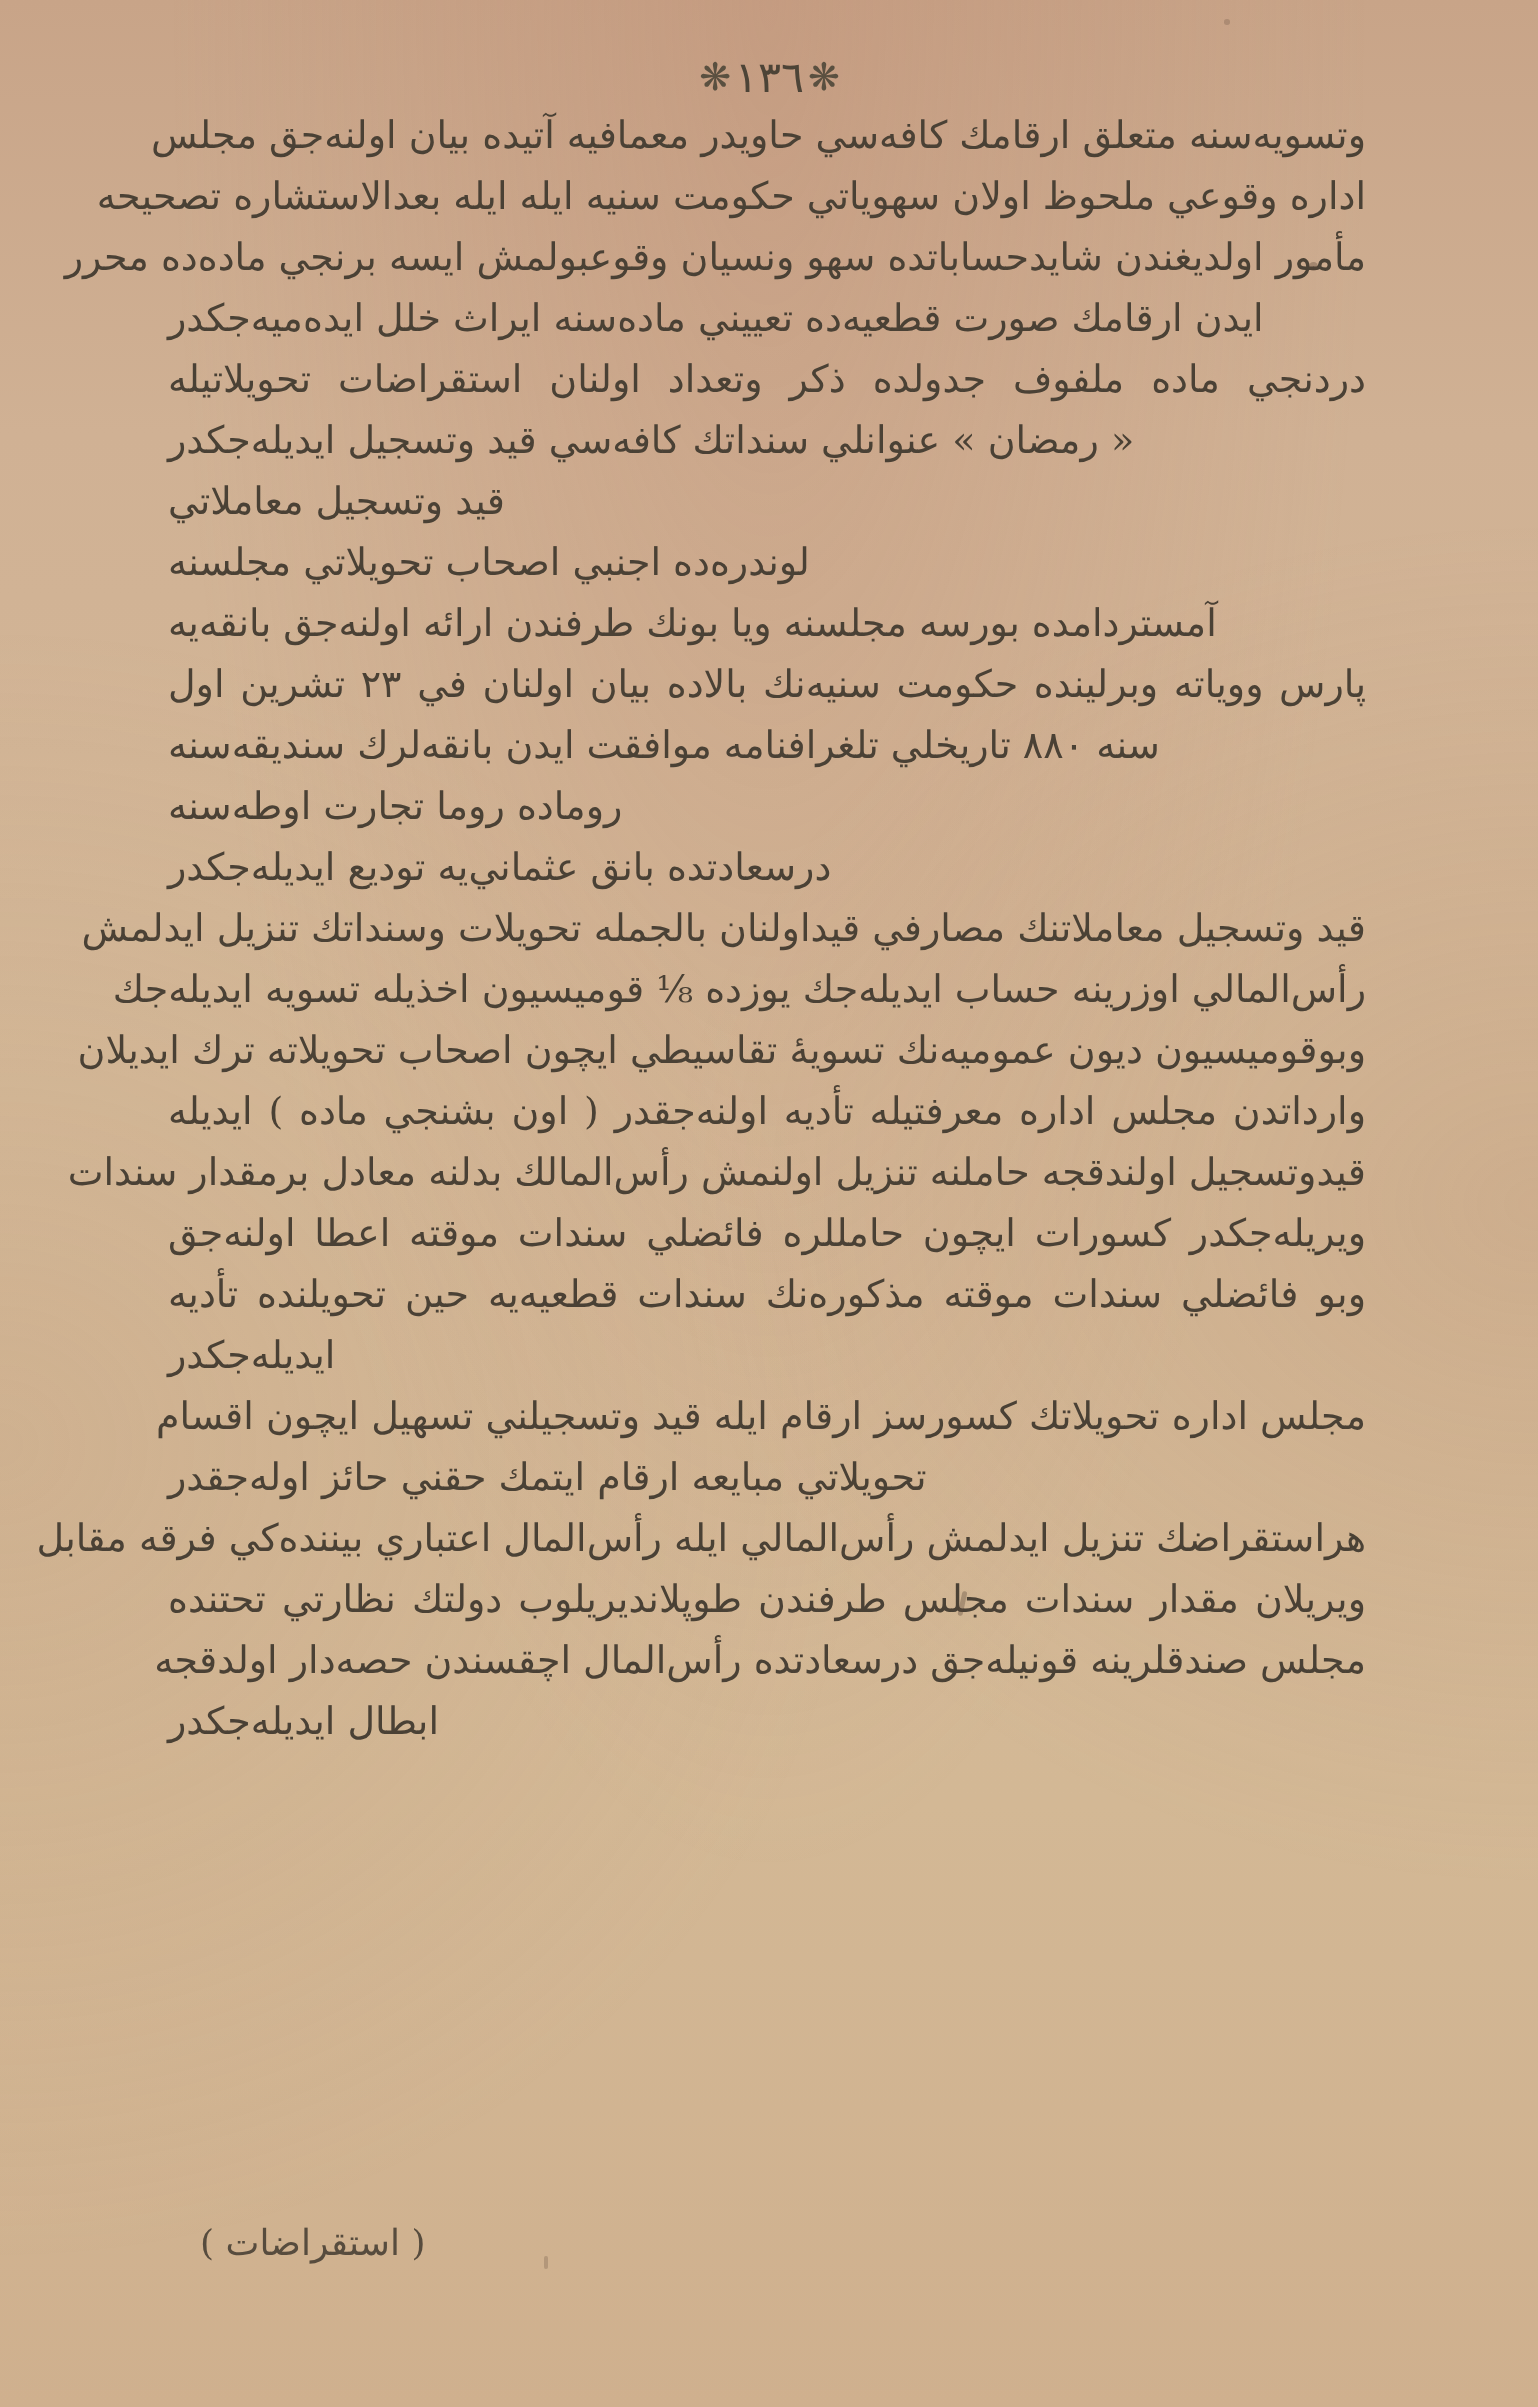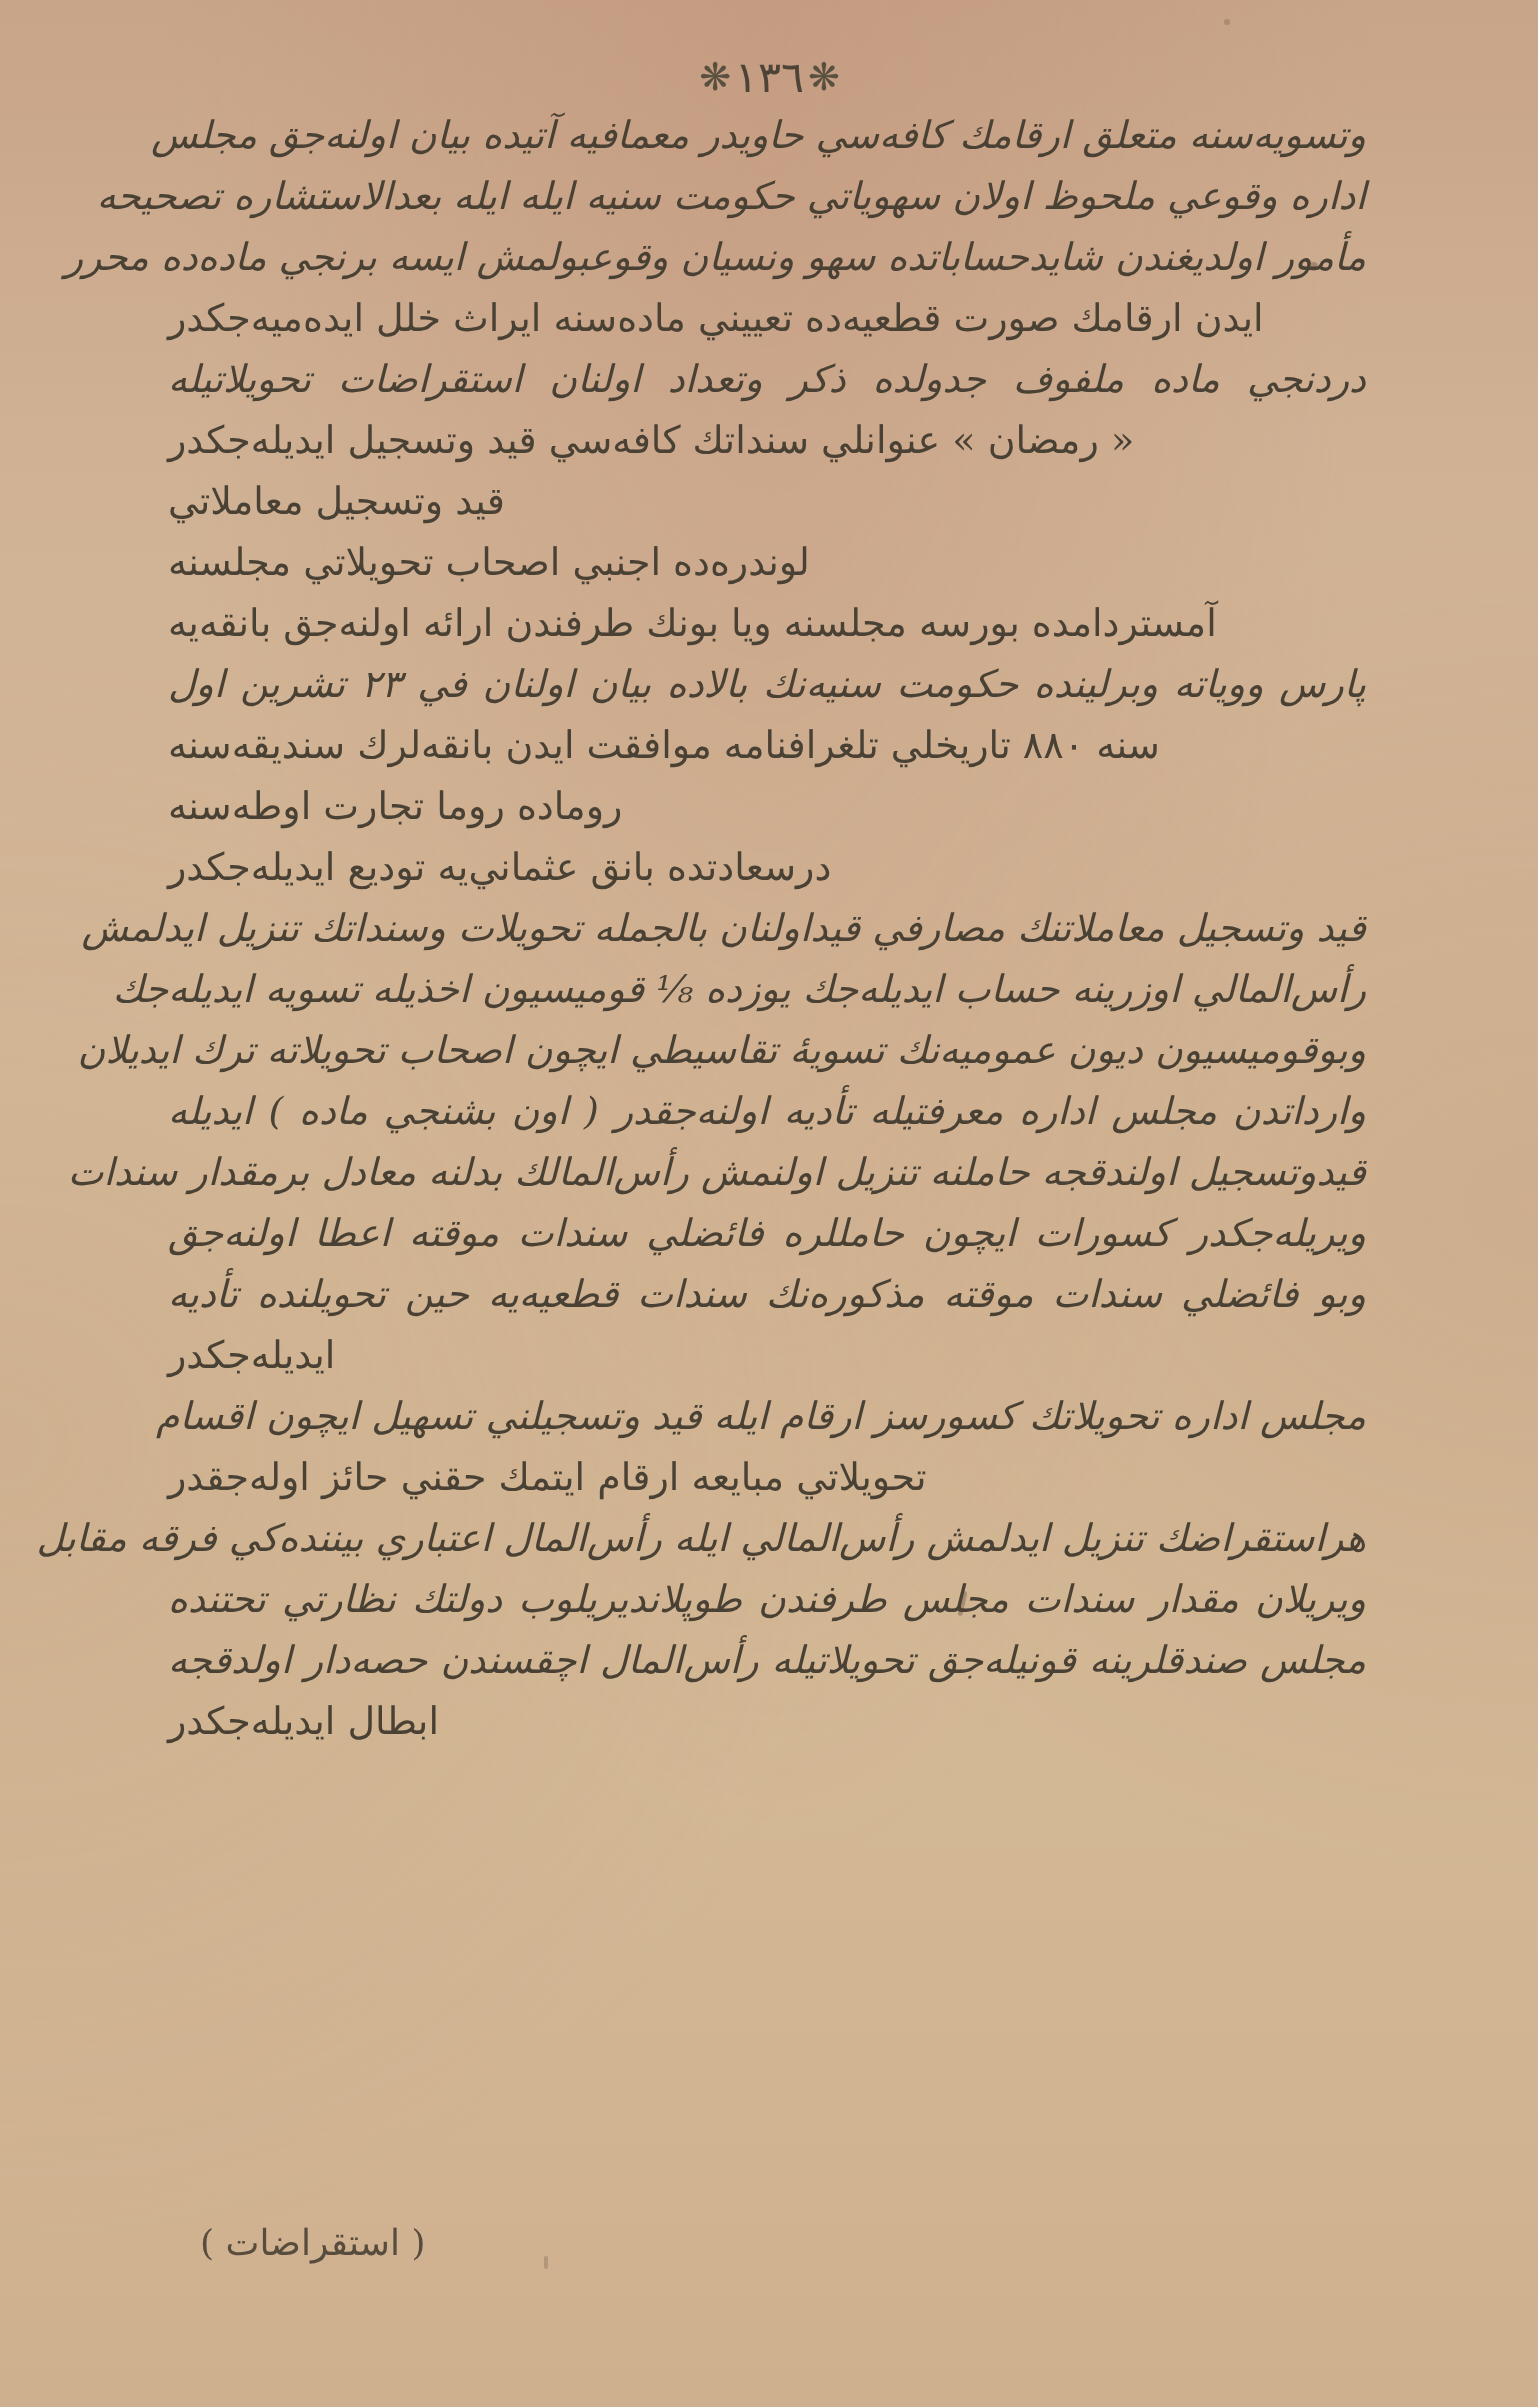--- a/index.html
+++ b/index.html
@@ -55,21 +55,20 @@
       height: 61px;
       line-height: 61px;
       font-size: 38px;
       white-space: nowrap;
       text-align: left;
       overflow: visible;
     }
     .line.full {
       text-align: justify;
       text-align-last: justify;
-      font-style: italic;
     }
     .heading {
       position: absolute;
       left: 188px;
       top: 2215px;
       font-size: 36px;
       line-height: 56px;
       direction: rtl;
       color: #574c3e;
       white-space: nowrap;
@@ -109,21 +108,21 @@
       <div class="line full">وبوقوميسيون ديون عموميه‌نك تسويه‌ٔ تقاسيطي ايچون اصحاب تحويلاته ترك ايديلان</div>
       <div class="line full">وارداتدن مجلس اداره معرفتيله تأديه اولنه‌جقدر  ( اون بشنجي ماده ) ايديله</div>
       <div class="line full">قيدوتسجيل اولندقجه حاملنه تنزيل اولنمش رأس‌المالك بدلنه معادل برمقدار سندات</div>
       <div class="line full">ويريله‌جكدر    كسورات ايچون حامللره فائضلي سندات موقته اعطا اولنه‌جق</div>
       <div class="line full">وبو فائضلي سندات موقته مذكوره‌نك سندات قطعيه‌يه حين تحويلنده تأديه</div>
       <div class="line">ايديله‌جكدر</div>
       <div class="line full">مجلس اداره تحويلاتك كسورسز ارقام ايله قيد وتسجيلني تسهيل ايچون اقسام</div>
       <div class="line">تحويلاتي مبايعه ارقام ايتمك حقني حائز اوله‌جقدر</div>
       <div class="line full">هراستقراضك تنزيل ايدلمش رأس‌المالي ايله رأس‌المال اعتباري بيننده‌كي فرقه مقابل</div>
       <div class="line full">ويريلان مقدار سندات مجلس طرفندن طوپلانديريلوب دولتك نظارتي تحتنده</div>
-      <div class="line full">مجلس صندقلرينه قونيله‌جق تحويلاتيله رأس‌المال اچقسندن حصه‌دار اولدقجه</div>
+      <div class="line full">مجلس صندقلرينه قونيله‌جق درسعادتده رأس‌المال اچقسندن حصه‌دار اولدقجه</div>
       <div class="line">ابطال ايديله‌جكدر</div>
     </div>
 
   <div class="heading">( استقراضات )</div>
 
   <div class="speck" style="left:1309px;top:262px;width:9.4px;height:9.4px;"></div>
   <div class="speck" style="left:960px;top:1591px;width:4.7px;height:24.5px;border-radius:2.8px;transform:rotate(12deg);"></div>
   <div class="speck" style="left:1224px;top:19px;width:5.6px;height:5.6px;background:rgba(90,70,55,0.25);"></div>
   <div class="speck" style="left:544px;top:2256px;width:3.8px;height:13px;border-radius:1.9px;background:rgba(90,70,55,0.25);"></div>
 </div>

